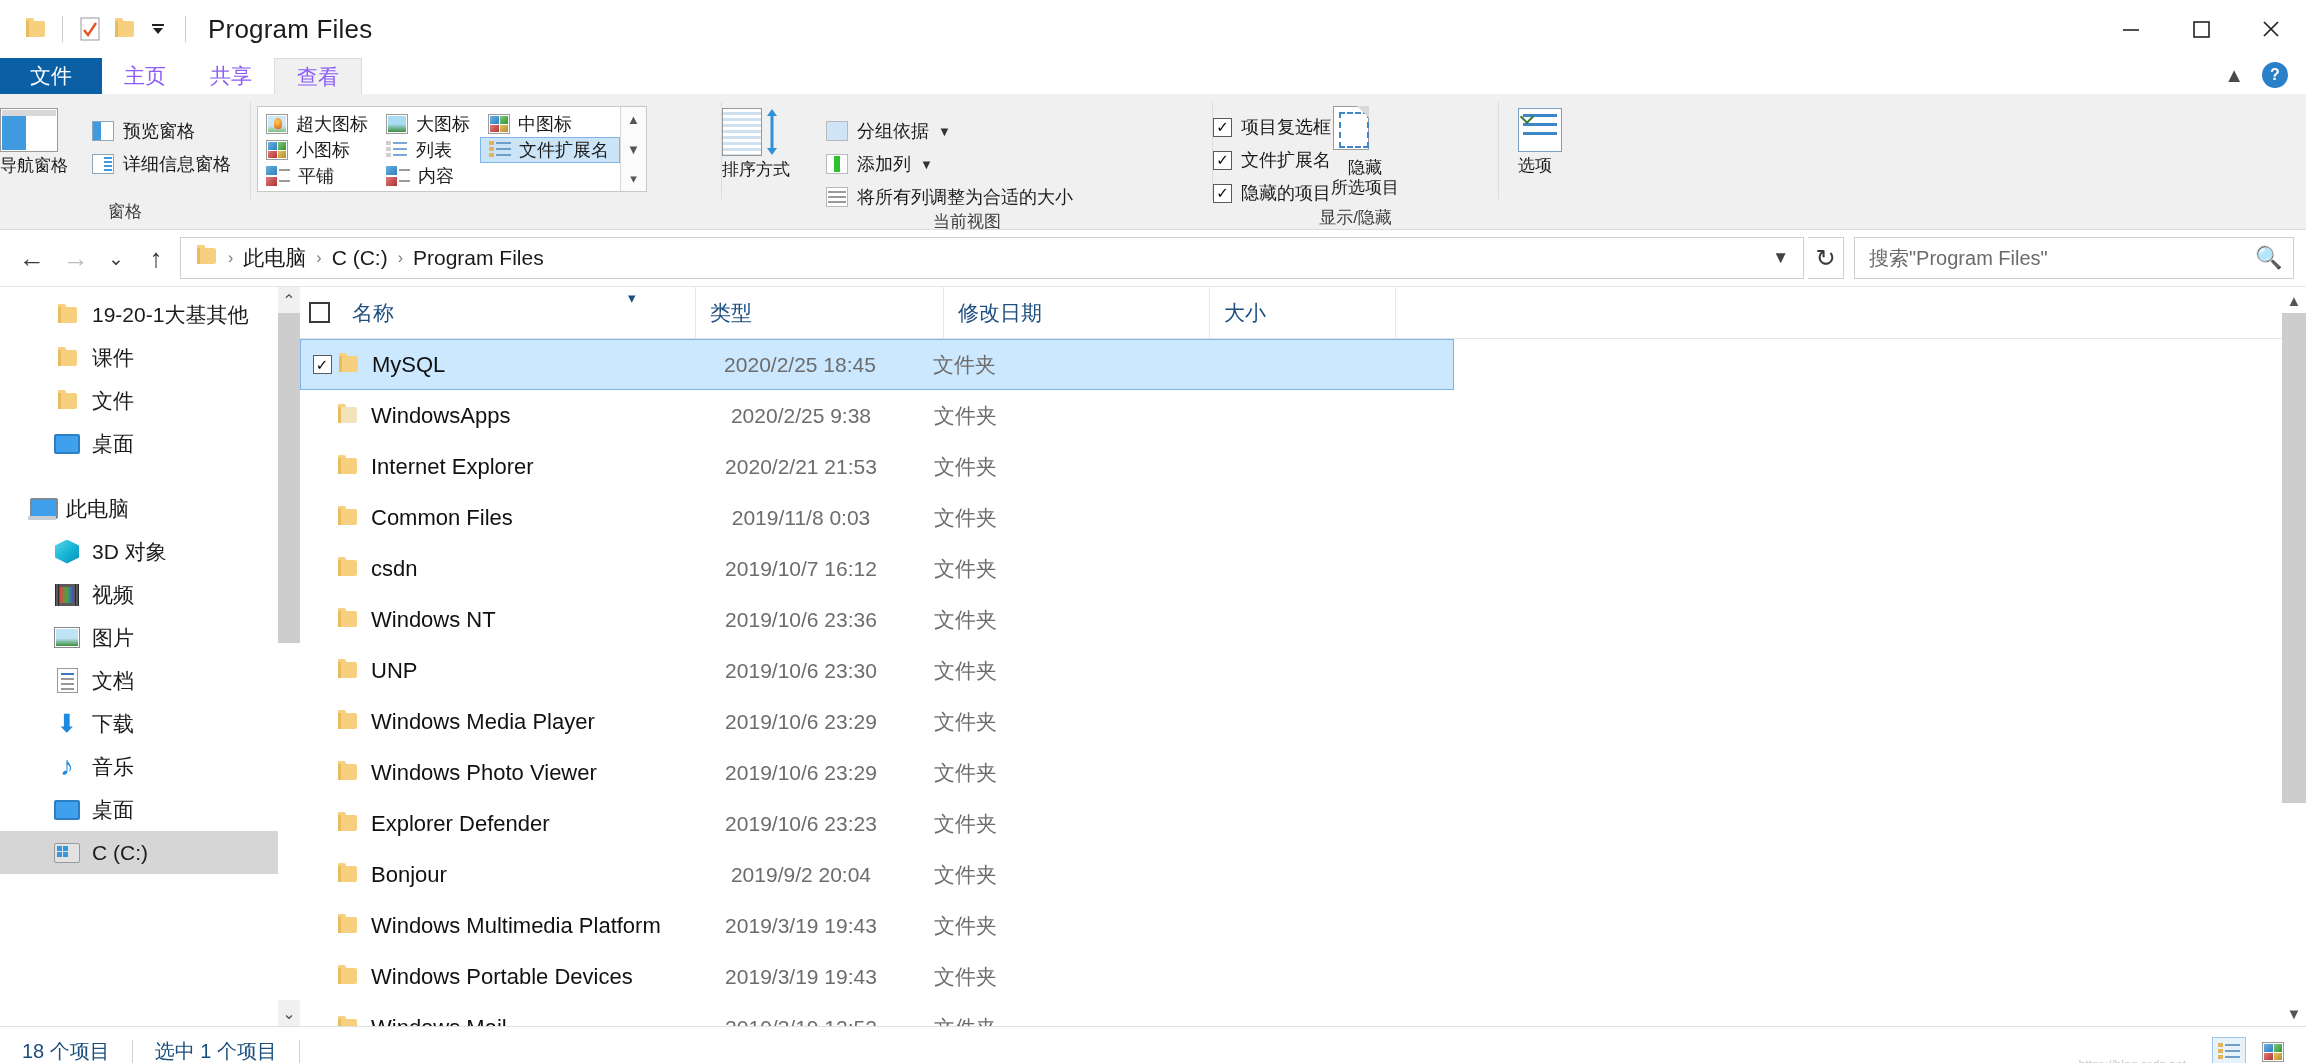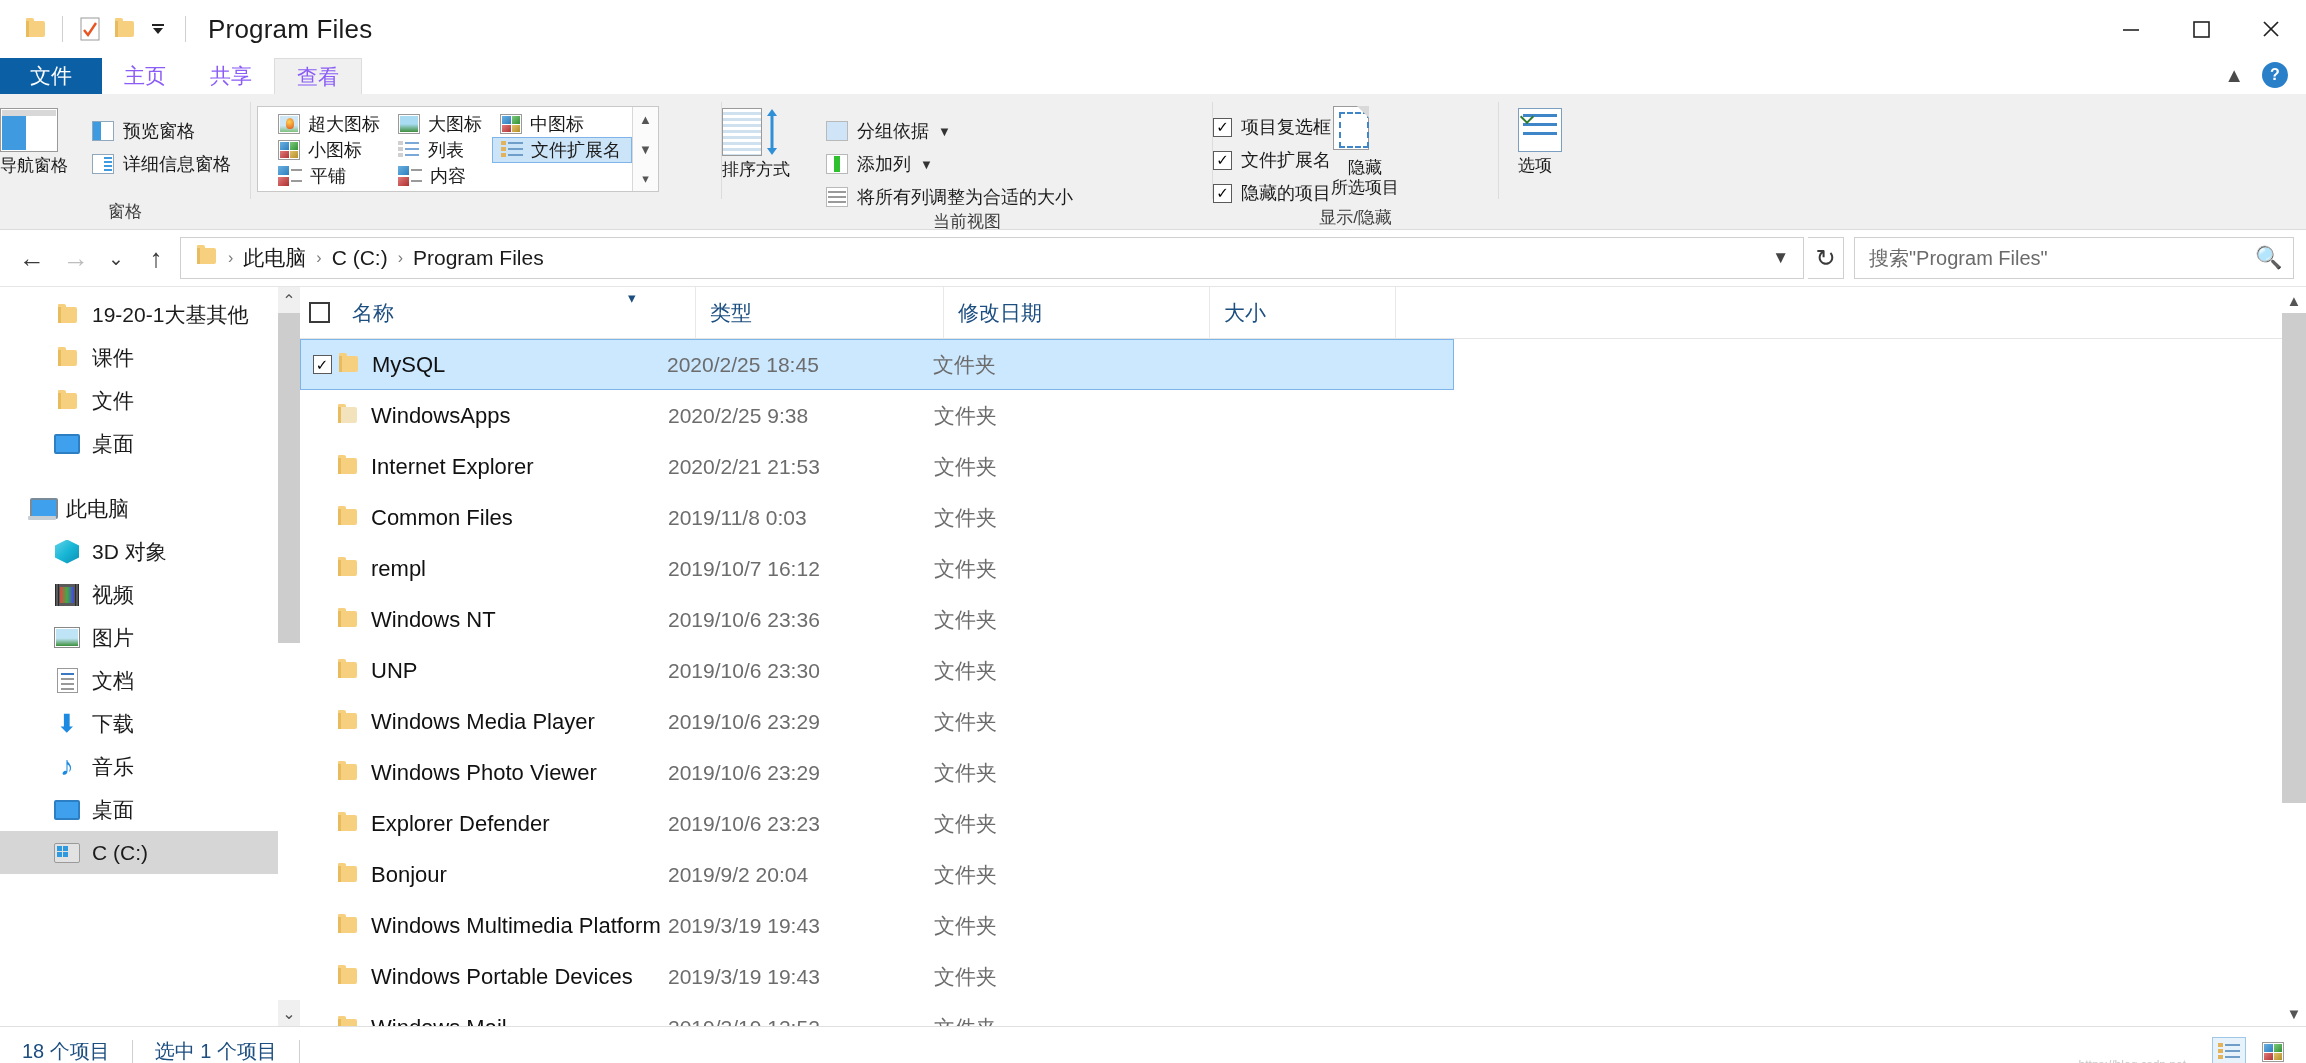--- a/index.html
+++ b/index.html
@@ -75,21 +75,21 @@
     display:flex; flex-direction:column; align-items:flex-start; width:92px; padding-top:4px;
   }
   .bigbtn .lbl { font-size:17px; color:#1b1b1b; text-align:center; line-height:20px; margin-top:4px; }
 
   .stack { display:flex; flex-direction:column; gap:7px; padding-top:14px; }
   .srow { display:flex; align-items:center; gap:9px; height:26px; font-size:18px; color:#1b1b1b; white-space:nowrap; }
 
   
   .gallery {
     border:1px solid #c8c8c8; background:#fff; margin-left:6px; margin-top:2px;
-    display:flex; height:86px;padding-left:12px;
+    display:flex; height:86px;
   }
   .gcols { display:flex; }
   .gcol { display:flex; flex-direction:column; padding:4px 0; }
   .gitem {
     display:flex; align-items:center; gap:8px; padding:3px 10px 3px 8px;
     font-size:18px; color:#1b1b1b; height:26px; white-space:nowrap;
   }
   .gitem.sel { background:#cce4f7; border:1px solid #7eb4ea; }
   .gscroll {
     width:26px; border-left:1px solid #d8d8d8; display:flex;
@@ -179,21 +179,21 @@
             height:52px; border-right:1px solid #e8e8e8; padding-left:14px; }
   .hdr-cb { width:38px; display:flex; align-items:center; justify-content:center; }
   .cb-empty { width:21px; height:21px; border:2px solid #3a3a3a; background:#fff; }
   .sortmark { position:absolute; font-size:15px; color:#1c4e80; top:2px; }
 
   .rows { position:relative; }
   .row { height:51px; display:flex; align-items:center; padding-left:4px; }
   .row.sel { background:#cce8ff; border:1px solid #7eb4ea; }
   .row .rcb { width:34px; display:flex; align-items:center; justify-content:center; }
   .row .nm { display:flex; align-items:center; gap:14px; font-size:22px; color:#111; }
-  .row .dt { font-size:21px; color:#6c6c6c; }
+  .row .dt { font-size:21px; color:#6c6c6c;text-align:center; }
   .row .ty { font-size:21px; color:#6c6c6c; }
 
   
   .cscroll { position:absolute; right:0; top:0; width:24px; height:100%; background:#fff;
              display:flex; flex-direction:column; }
   .cs-arrow { height:26px; display:flex; align-items:center; justify-content:center;
               font-size:15px; color:#555; }
   .cs-track { flex:1; position:relative; }
   .cs-thumb { position:absolute; left:0; width:24px; background:#cdcdcd; }
 
@@ -668,21 +668,21 @@
           </div>
           <div class="dt" style="width:266px">2019/11/8 0:03</div>
           <div class="ty" style="width:248px">文件夹</div>
           <div class="ty" style="width:186px"></div>
         </div>
 
         <div class="row">
           <div class="rcb"></div>
           <div class="nm" style="width:330px">
             <span><span class="folder sm" style="display:inline-block"></span></span>
-            <span>rempl</span>
+            <span>csdn</span>
           </div>
           <div class="dt" style="width:266px">2019/10/7 16:12</div>
           <div class="ty" style="width:248px">文件夹</div>
           <div class="ty" style="width:186px"></div>
         </div>
 
         <div class="row">
           <div class="rcb"></div>
           <div class="nm" style="width:330px">
             <span><span class="folder sm" style="display:inline-block"></span></span>

